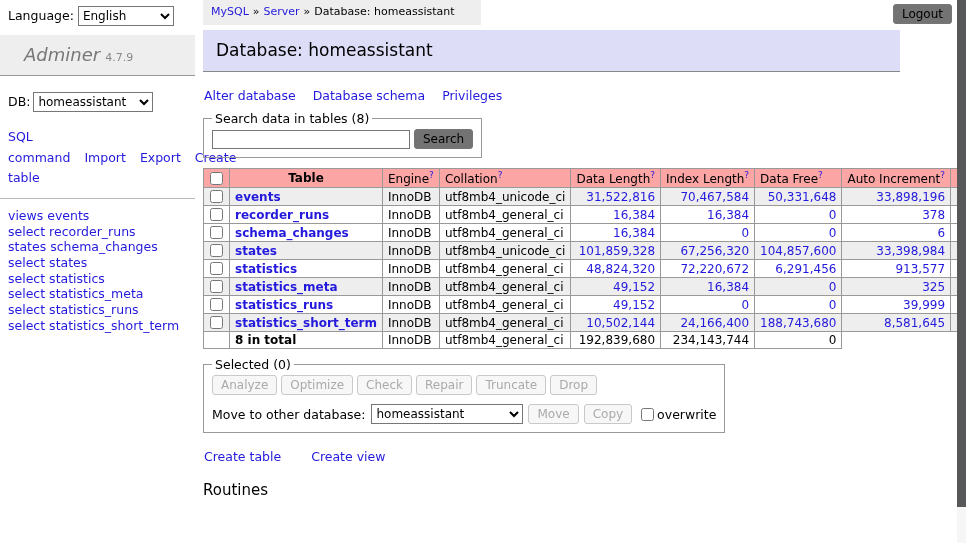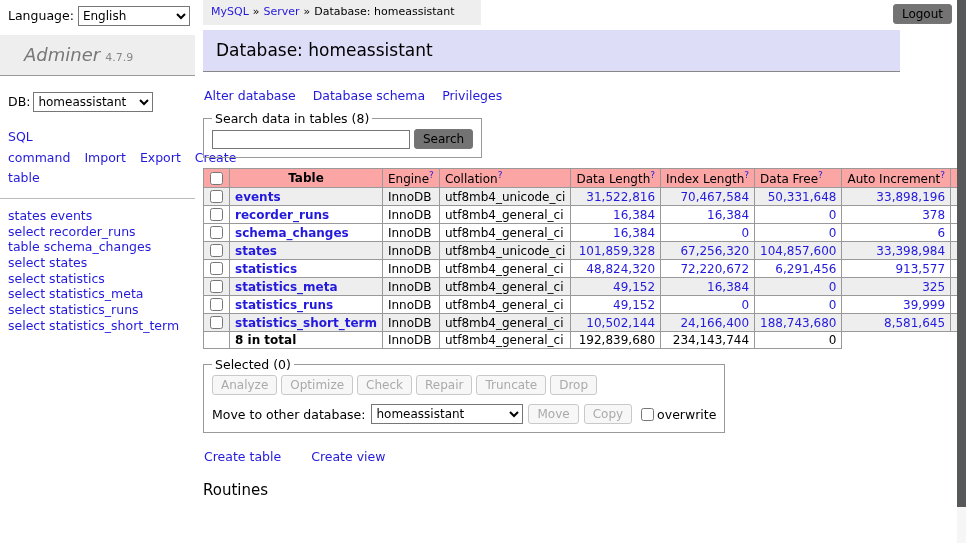--- a/index.html
+++ b/index.html
@@ -7,21 +7,21 @@
   body {
     width:966px; height:543px; position:relative; overflow:hidden;
     background:#fff; color:#000;
     font-family:"DejaVu Sans","Liberation Sans",sans-serif; font-size:13px;
   }
   a.lnk { color:#2319dc; text-decoration:none; cursor:pointer; }
 
   
   .sidebar { position:absolute; left:0; top:0; width:195px; }
   .lang-row { padding:6px 0 0 8px; font-size:12.5px; white-space:nowrap; }
-  .lang-row select { width:112px; margin-left:4px; }
+  .lang-row select { width:96px; margin-left:4px; }
   .brand-block { margin-top:9px; background:#eee; border-bottom:1px solid #999; padding:9px 8px 10px 24px; }
   .brand { font-style:italic; font-size:18px; color:#777; }
   .version { font-size:11px; color:#888; margin-left:5px; }
   .db-row { margin:16px 0 0 8px; font-size:12.5px; }
   .db-row select { width:120px; margin-left:3px; }
   .side-links { margin:15px 8px 0 8px; font-size:12.5px; line-height:1.65; }
   .side-links a { margin-right:14px; }
   .side-hr { border:none; border-top:1px solid #bbb; margin:9px 0 9px 0; }
   .table-links { margin:0 8px; font-size:12.5px; }
   .table-links a { display:block; line-height:15.7px; }
@@ -83,23 +83,23 @@
   </div>
   <div class="brand-block">
     <span class="brand">Adminer</span><span class="version">4.7.9</span>
   </div>
   <div class="db-row">
     <span>DB:</span><select><option>homeassistant</option></select>
   </div>
   <div class="side-links"><a class="lnk">SQL command</a><a class="lnk">Import</a><a class="lnk">Export</a><a class="lnk">Create table</a></div>
   <hr class="side-hr">
   <div class="table-links">
-      <a class="lnk">states events</a>
+      <a class="lnk">views events</a>
       <a class="lnk">select recorder_runs</a>
-      <a class="lnk">table schema_changes</a>
+      <a class="lnk">states schema_changes</a>
       <a class="lnk">select states</a>
       <a class="lnk">select statistics</a>
       <a class="lnk">select statistics_meta</a>
       <a class="lnk">select statistics_runs</a>
       <a class="lnk">select statistics_short_term</a>
     </div>
 </div>
 
 <div class="content">
   <div class="breadcrumb">

